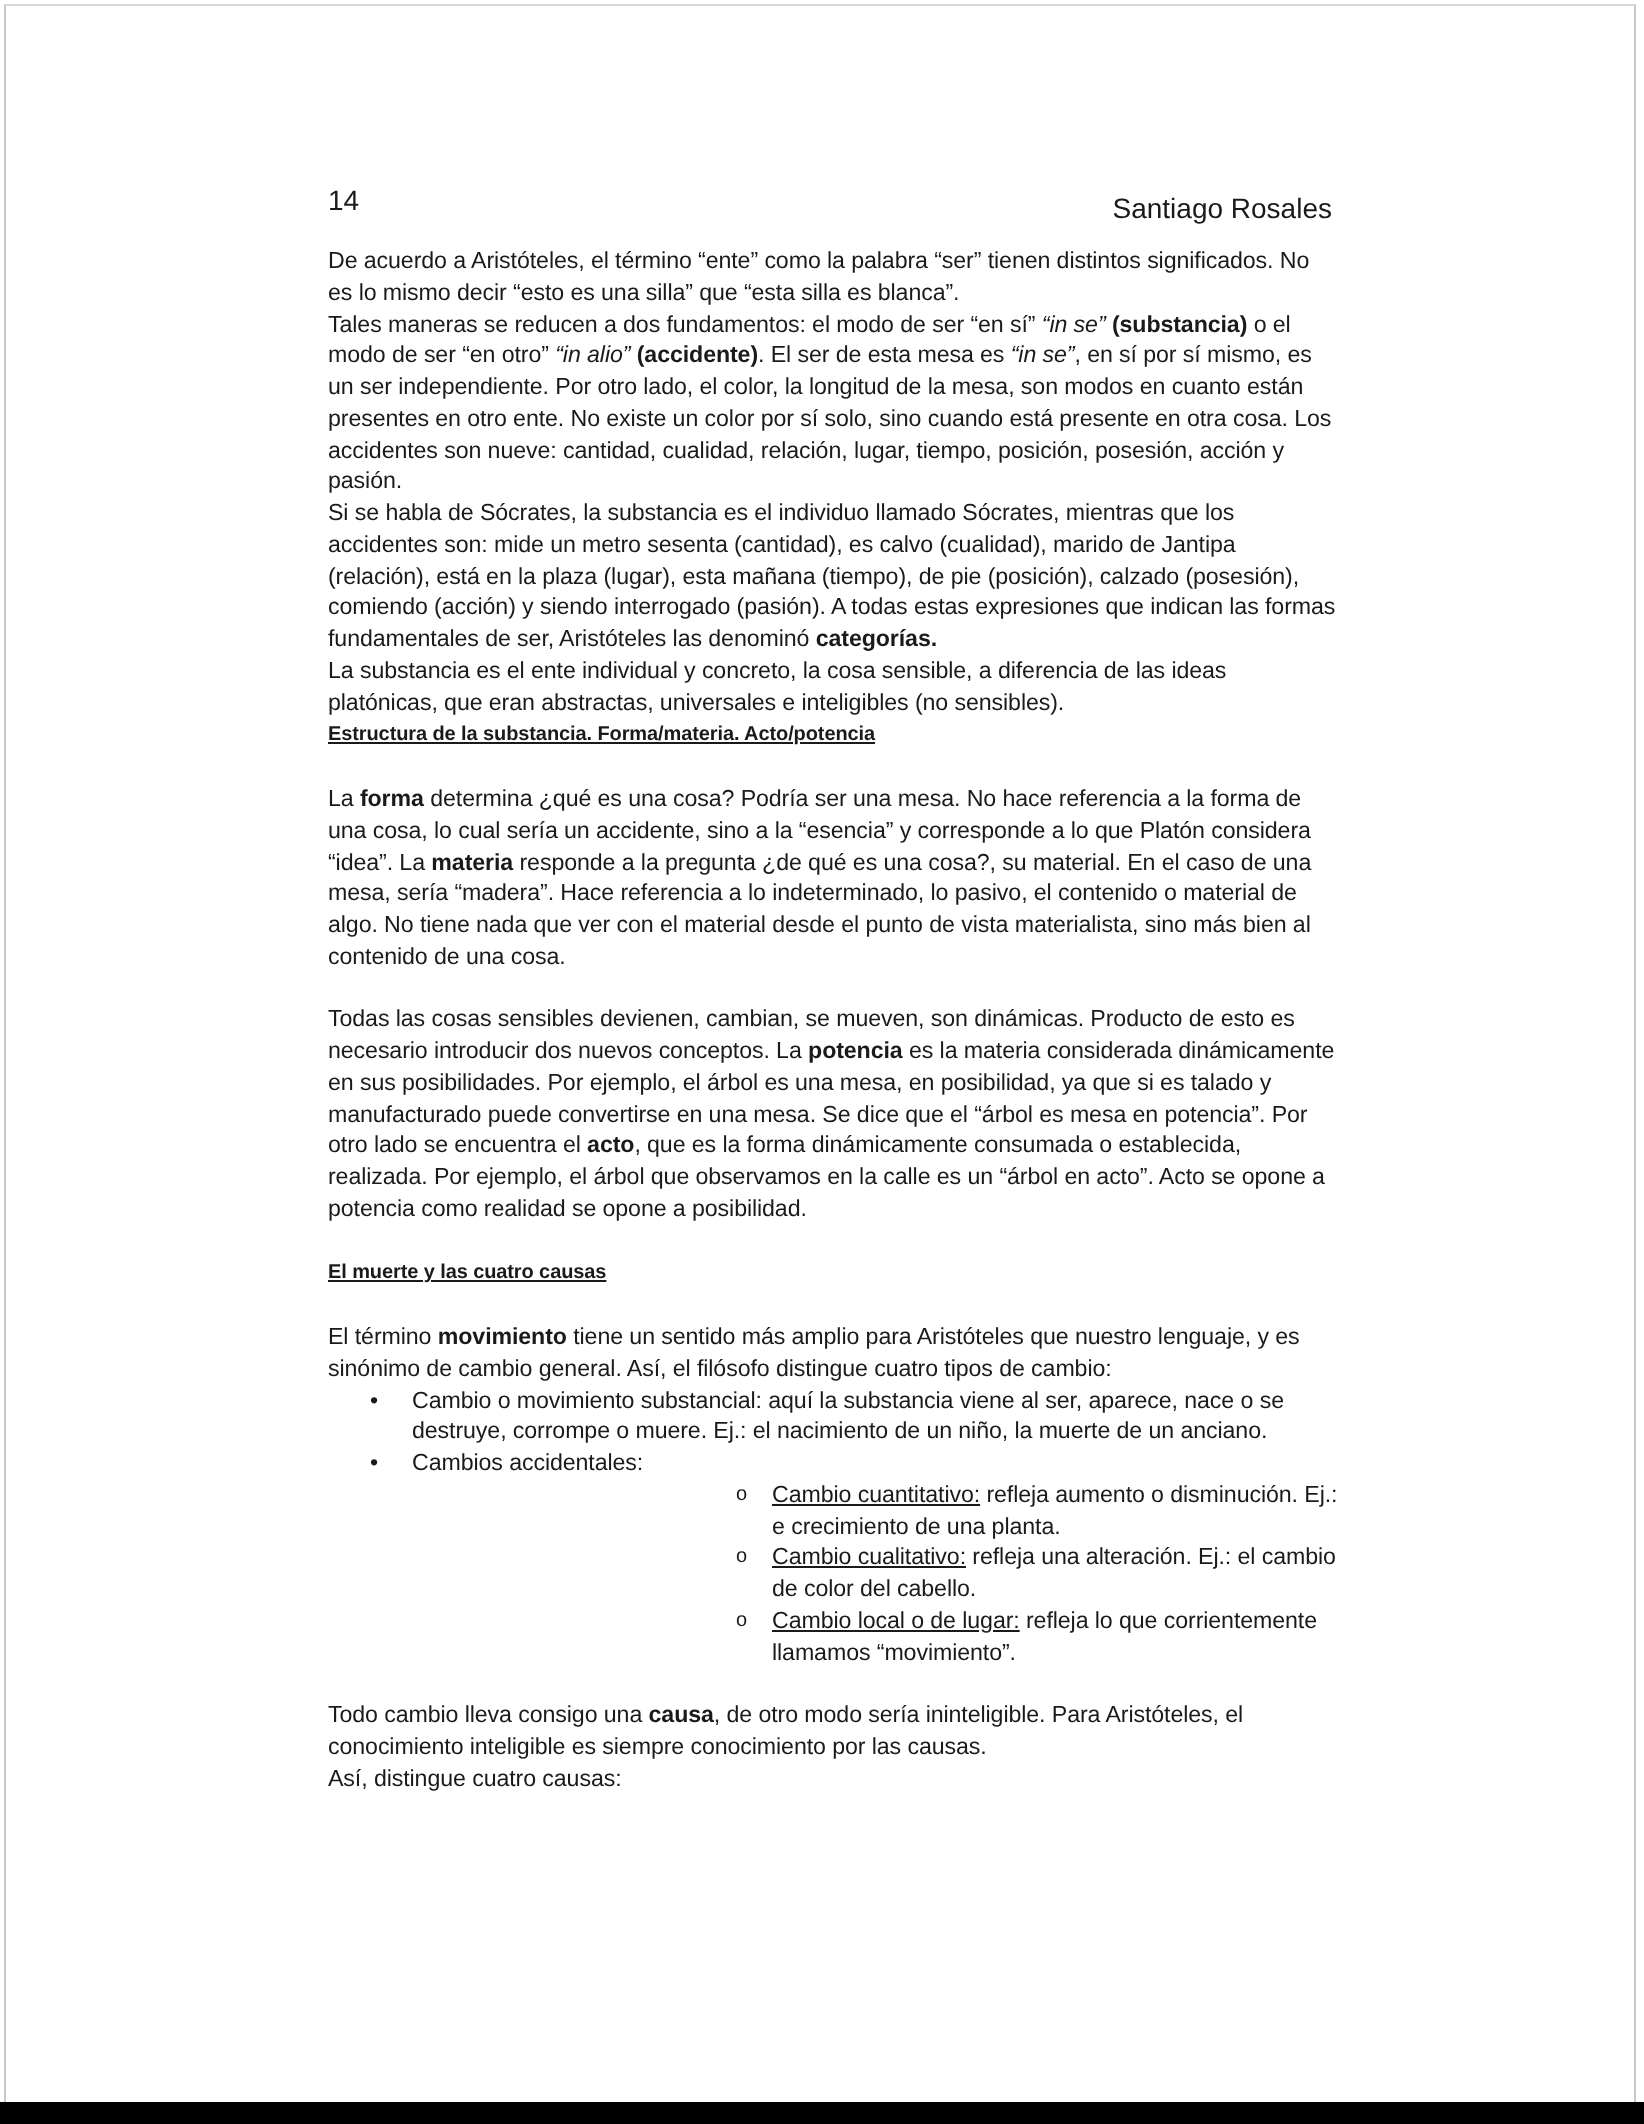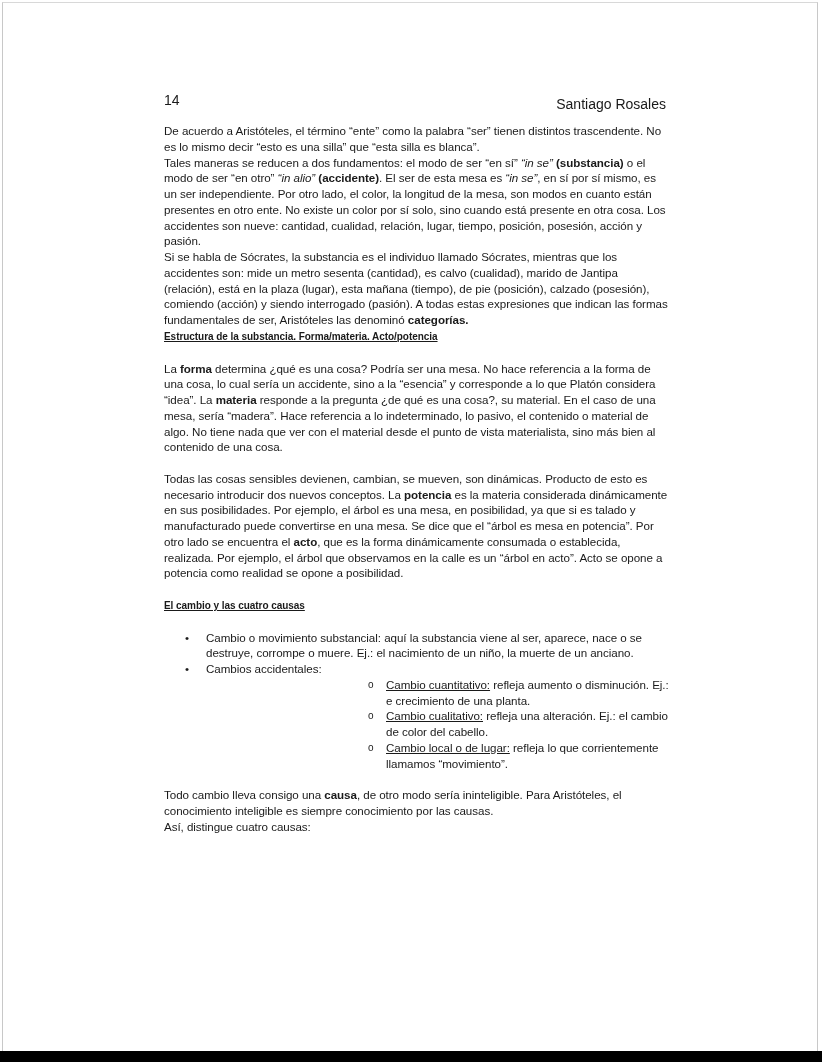--- a/index.html
+++ b/index.html
@@ -104,40 +104,42 @@
 <div class="page-frame"></div>
 <div class="bottom-bar"></div>
 
 <div class="header">
   <span class="page-num">14</span>
   <span class="author">Santiago Rosales</span>
 </div>
 
 <div class="content">
 
-  <p>De acuerdo a Aristóteles, el término “ente” como la palabra “ser” tienen distintos trascendente. No es lo mismo decir “esto es una silla” que “esta silla es blanca”.</p>
+  <p>De acuerdo a Aristóteles, el término “ente” como la palabra “ser” tienen distintos significados. No es lo mismo decir “esto es una silla” que “esta silla es blanca”.</p>
 
   <p><span>Tales maneras se reducen a dos fundamentos: el modo de ser “en sí” </span><i>“in se”</i><b> (substancia)</b><span> o el modo de ser “en otro” </span><i>“in alio”</i><b> (accidente)</b><span>. El ser de esta mesa es </span><i>“in se”</i><span>, en sí por sí mismo, es un ser independiente. Por otro lado, el color, la longitud de la mesa, son modos en cuanto están presentes en otro ente. No existe un color por sí solo, sino cuando está presente en otra cosa. Los accidentes son nueve: cantidad, cualidad, relación, lugar, tiempo, posición, posesión, acción y pasión.</span></p>
 
   <p><span>Si se habla de Sócrates, la substancia es el individuo llamado Sócrates, mientras que los accidentes son: mide un metro sesenta (cantidad), es calvo (cualidad), marido de Jantipa (relación), está en la plaza (lugar), esta mañana (tiempo), de pie (posición), calzado (posesión), comiendo (acción) y siendo interrogado (pasión). A todas estas expresiones que indican las formas fundamentales de ser, Aristóteles las denominó </span><b>categorías.</b></p>
 
+  <p>La substancia es el ente individual y concreto, la cosa sensible, a diferencia de las ideas platónicas, que eran abstractas, universales e inteligibles (no sensibles).</p>
 
   <h2 class="heading">Estructura de la substancia. Forma/materia. Acto/potencia</h2>
   <div class="gap"></div>
 
   <p><span>La </span><b>forma</b><span> determina ¿qué es una cosa? Podría ser una mesa. No hace referencia a la forma de una cosa, lo cual sería un accidente, sino a la “esencia” y corresponde a lo que Platón considera “idea”. La </span><b>materia</b><span> responde a la pregunta ¿de qué es una cosa?, su material. En el caso de una mesa, sería “madera”. Hace referencia a lo indeterminado, lo pasivo, el contenido o material de algo. No tiene nada que ver con el material desde el punto de vista materialista, sino más bien al contenido de una cosa.</span></p>
 
   <div class="gap"></div>
 
   <p><span>Todas las cosas sensibles devienen, cambian, se mueven, son dinámicas. Producto de esto es necesario introducir dos nuevos conceptos. La </span><b>potencia</b><span> es la materia considerada dinámicamente en sus posibilidades. Por ejemplo, el árbol es una mesa, en posibilidad, ya que si es talado y manufacturado puede convertirse en una mesa. Se dice que el “árbol es mesa en potencia”. Por otro lado se encuentra el </span><b>acto</b><span>, que es la forma dinámicamente consumada o establecida, realizada. Por ejemplo, el árbol que observamos en la calle es un “árbol en acto”. Acto se opone a potencia como realidad se opone a posibilidad.</span></p>
   <div class="gap"></div>
 
-  <h2 class="heading">El cambio y las cuatro causas</h2>
+  <h2 class="heading">El muerte y las cuatro causas</h2>
   <div class="gap"></div>
 
+  <p><span>El término </span><b>movimiento</b><span> tiene un sentido más amplio para Aristóteles que nuestro lenguaje, y es sinónimo de cambio general. Así, el filósofo distingue cuatro tipos de cambio:</span></p>
 
   <ul class="bullets">
     <li>
       <span class="bullet">•</span>
       <span>Cambio o movimiento substancial: aquí la substancia viene al ser, aparece, nace o se destruye, corrompe o muere. Ej.: el nacimiento de un niño, la muerte de un anciano.</span>
     </li>
     <li>
       <span class="bullet">•</span>
       <span>Cambios accidentales:</span>
       <ul class="sub">

